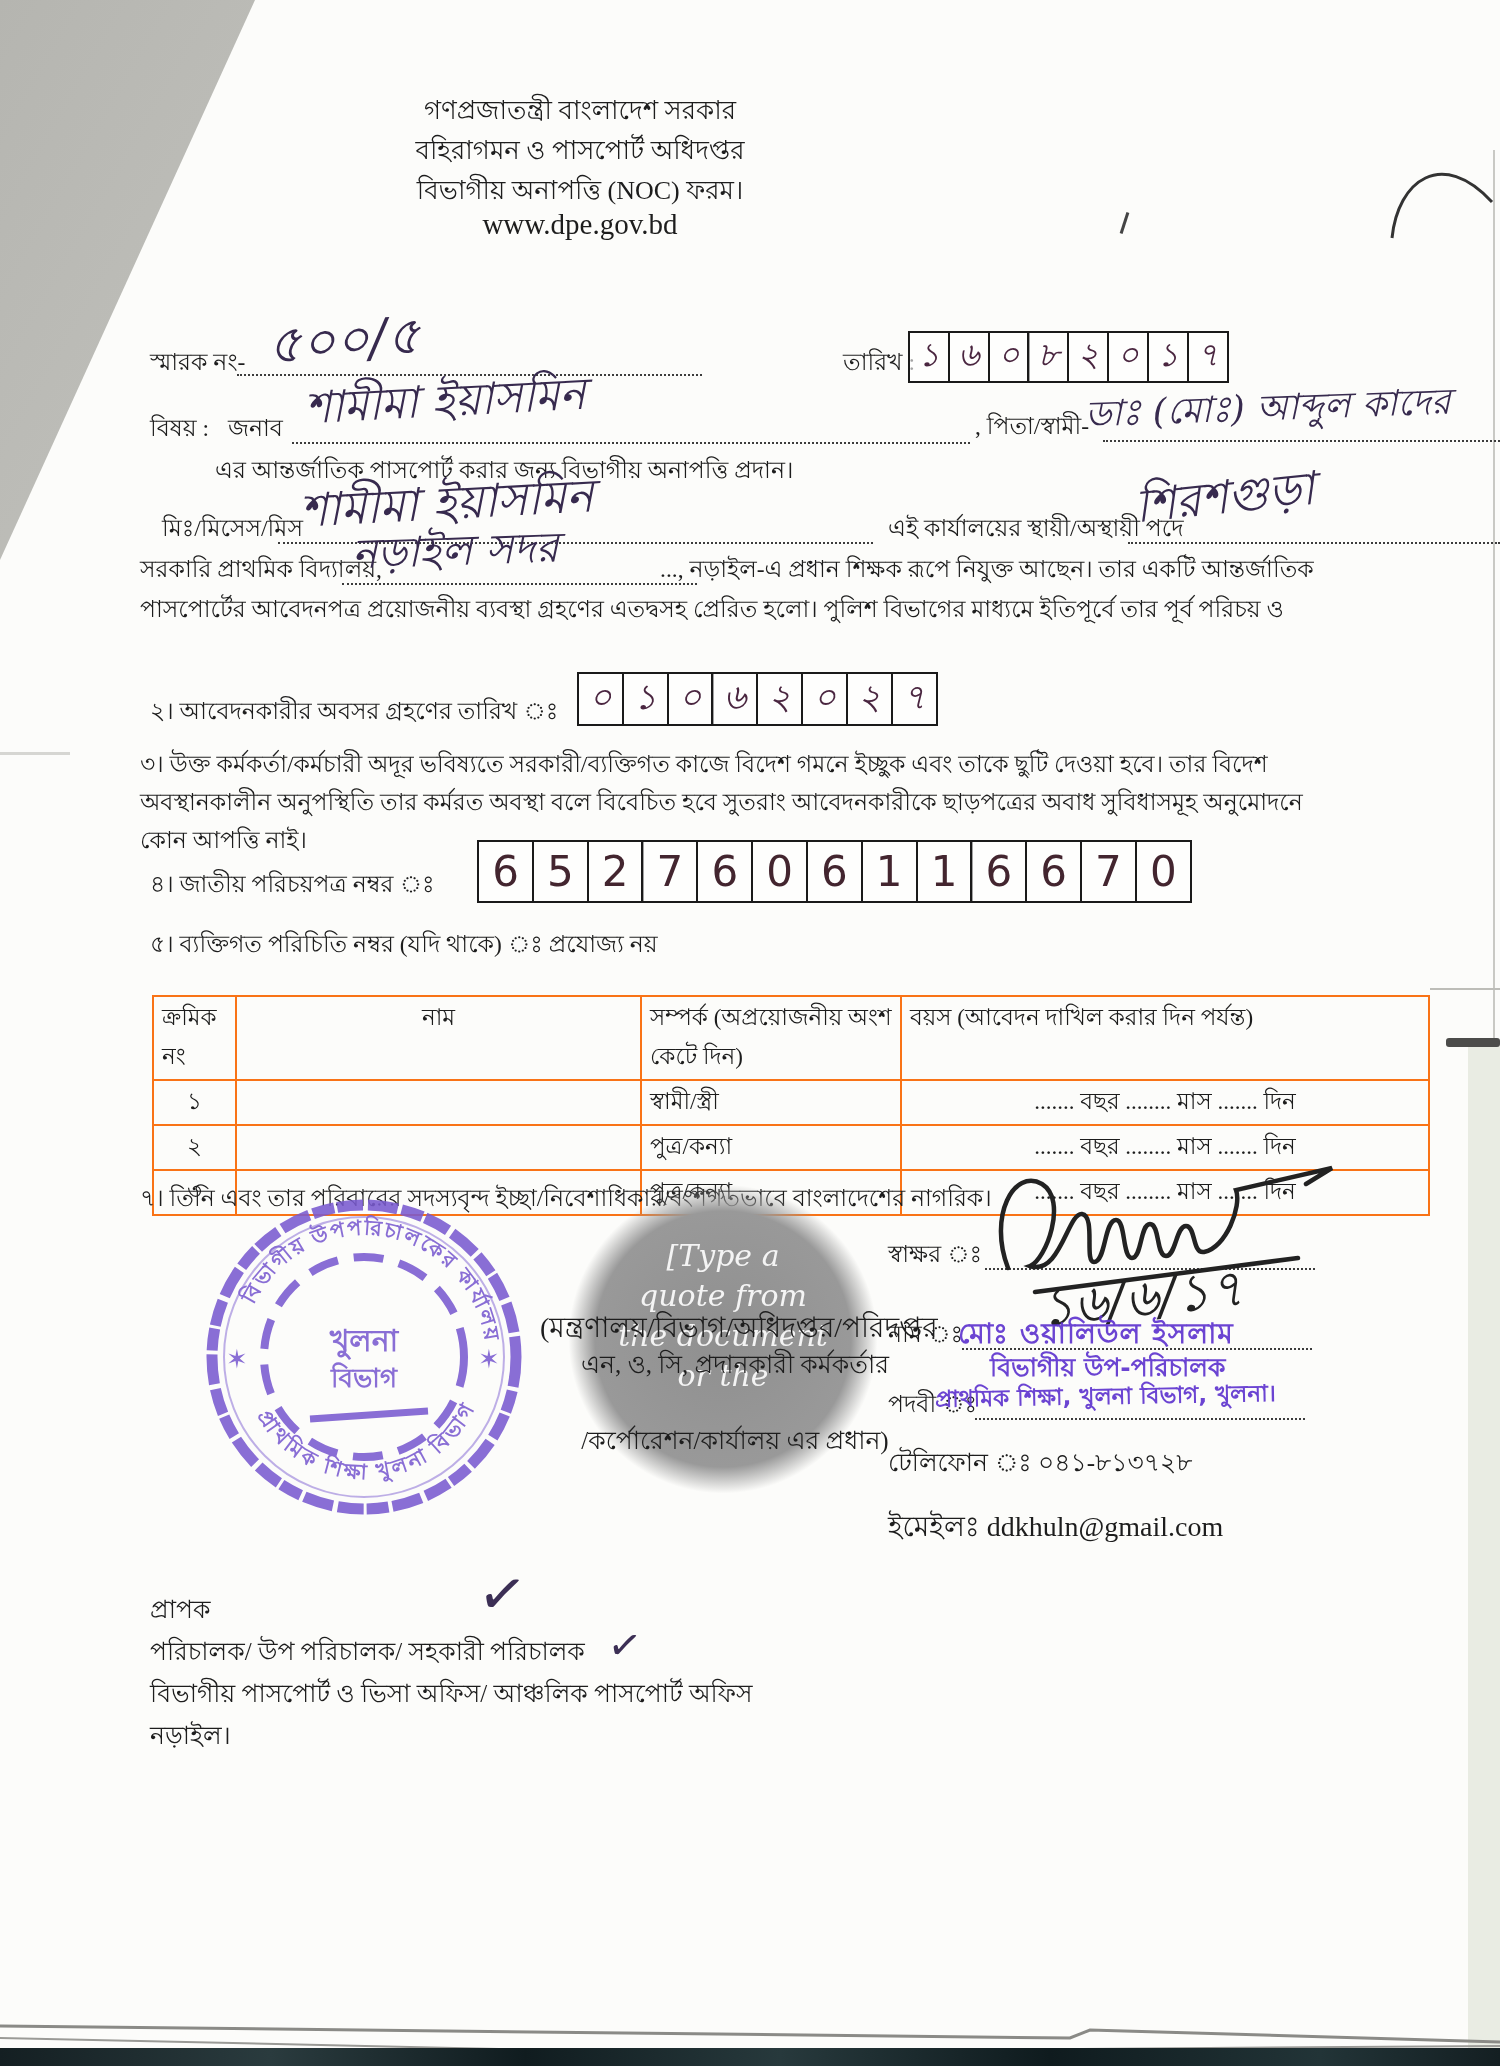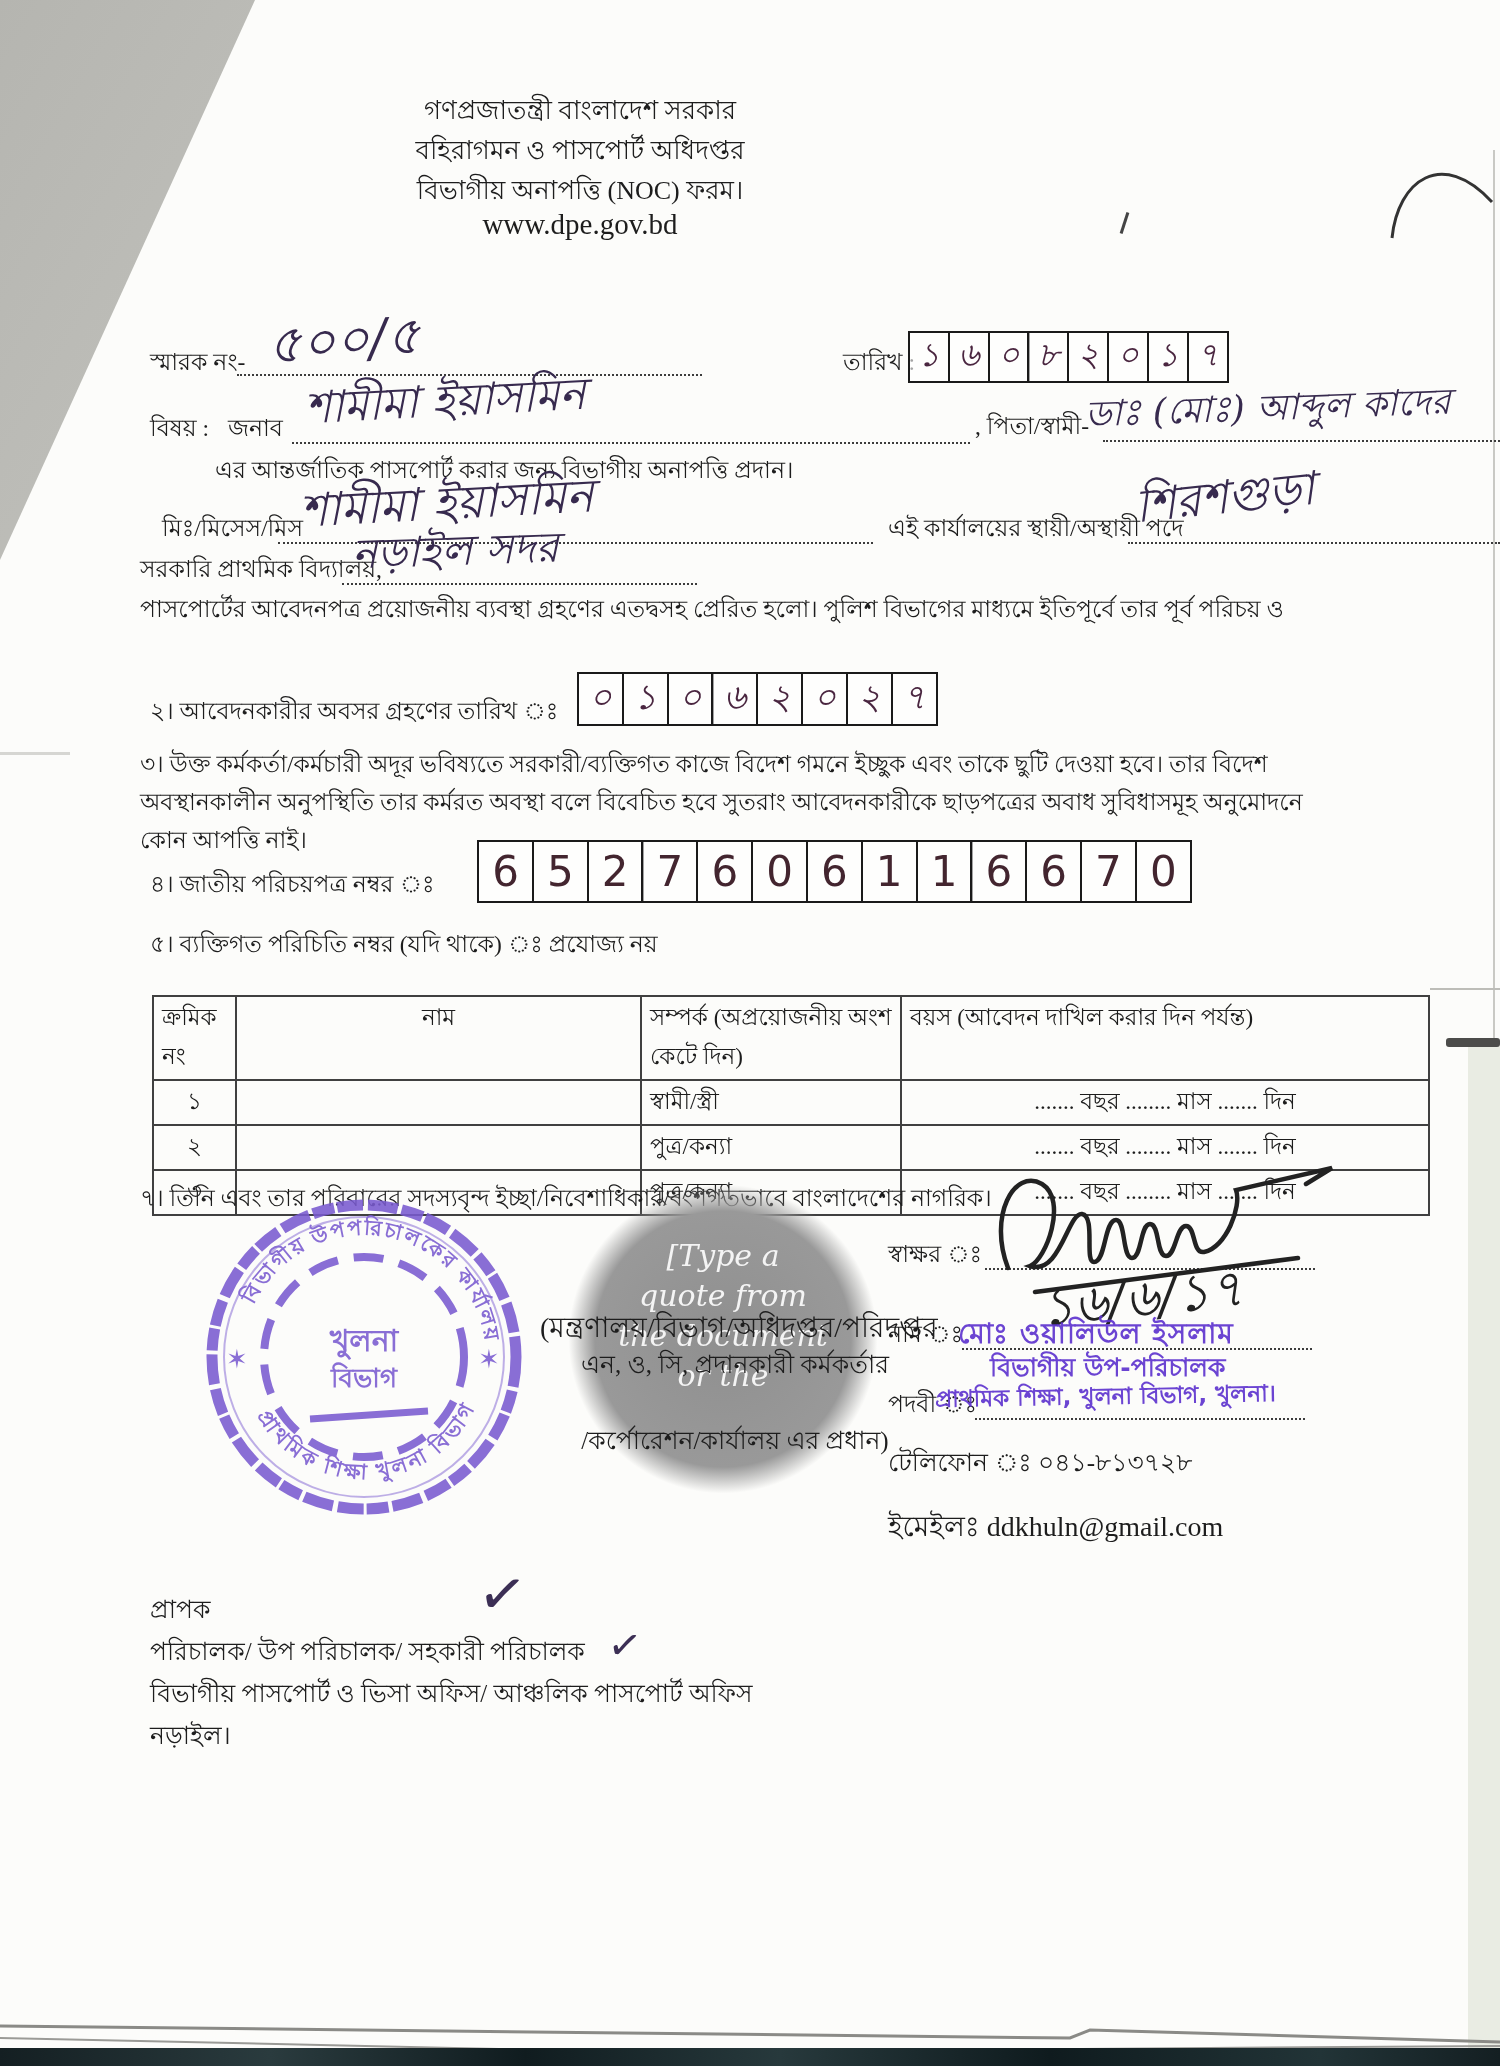--- a/index.html
+++ b/index.html
@@ -11,21 +11,21 @@
   .hand{font-family:"DejaVu Serif",serif;font-style:italic;color:#372a4e;}
   .dotline{position:absolute;border-bottom:2.5px dotted #3c3c3c;height:2px;}
   .boxrow{position:absolute;display:flex;}
   .dbox{box-sizing:border-box;border:2.2px solid #1a1a1a;margin-left:-2.2px;
         display:flex;align-items:center;justify-content:center;background:rgba(255,255,255,.6);}
   .dbox:first-child{margin-left:0;}
   .date-d{width:42px;height:52px;font-size:33px;color:#4a2640;font-style:italic;font-family:"DejaVu Serif",serif;}
   .ret-d{width:47px;height:54px;font-size:35px;color:#4a2640;font-style:italic;font-family:"DejaVu Serif",serif;}
   .nid-d{width:57px;height:63px;font-size:42px;color:#43252f;font-family:"DejaVu Sans",sans-serif;}
   table.fam{position:absolute;left:152px;top:995px;border-collapse:collapse;table-layout:fixed;}
-  table.fam td{border:2px solid #404040;font-size:23px;padding:2px 8px;vertical-align:top;background:transparent;}
+  table.fam td{border:2px solid #f97316;font-size:23px;padding:2px 8px;vertical-align:top;background:transparent;}
   .wm-circle{position:absolute;left:567px;top:1183px;width:312px;height:312px;border-radius:50%;
      background:radial-gradient(circle,#8f8f8f 0%,#999 58%,rgba(150,150,150,0) 70%);}
   .wm-text{position:absolute;width:312px;text-align:center;color:#f4f4f4;
      font-family:"DejaVu Serif",serif;font-style:italic;font-size:30px;}
   .stamp-purple{color:#5f35cf;font-weight:bold;font-family:"DejaVu Sans",sans-serif;opacity:.92;}
   .check{color:#3c2f55;font-family:"DejaVu Sans",sans-serif;font-weight:bold;}
   .artifact{position:absolute;}
 </style>
 </head>
 <body>
@@ -80,20 +80,21 @@
 
   <div class="abs printed" style="left:162px;top:510px;">মিঃ/মিসেস/মিস</div>
   <div class="dotline" style="left:278px;top:540px;width:595px;"></div>
   <div class="abs hand" style="left:300px;top:468px;font-size:46px;transform:rotate(-3deg);">শামীমা ইয়াসমিন</div>
   <div class="abs printed" style="left:888px;top:510px;">এই কার্যালয়ের স্থায়ী/অস্থায়ী পদে</div>
   <div class="dotline" style="left:1128px;top:540px;width:372px;"></div>
   <div class="abs hand" style="left:1135px;top:462px;font-size:46px;transform:rotate(-6deg);">শিরশগুড়া</div>
   <div class="abs printed" style="left:140px;top:551px;">সরকারি প্রাথমিক বিদ্যালয়,</div>
   <div class="dotline" style="left:342px;top:581px;width:355px;"></div>
   <div class="abs hand" style="left:352px;top:518px;font-size:42px;transform:rotate(-2deg);">নড়াইল সদর</div>
+  <div class="abs printed" style="left:660px;top:551px;">..., নড়াইল-এ প্রধান শিক্ষক রূপে নিযুক্ত আছেন। তার একটি আন্তর্জাতিক</div>
   <div class="abs printed" style="left:140px;top:591px;">পাসপোর্টের আবেদনপত্র প্রয়োজনীয় ব্যবস্থা গ্রহণের এতদ্বসহ প্রেরিত হলো। পুলিশ বিভাগের মাধ্যমে ইতিপূর্বে তার পূর্ব পরিচয় ও</div>
 
   <div class="abs printed" style="left:150px;top:693px;">২। আবেদনকারীর অবসর গ্রহণের তারিখ ঃ</div>
   <div class="boxrow" style="left:577px;top:672px;">
     <span class="dbox ret-d">০</span>
     <span class="dbox ret-d">১</span>
     <span class="dbox ret-d">০</span>
     <span class="dbox ret-d">৬</span>
     <span class="dbox ret-d">২</span>
     <span class="dbox ret-d">০</span>

